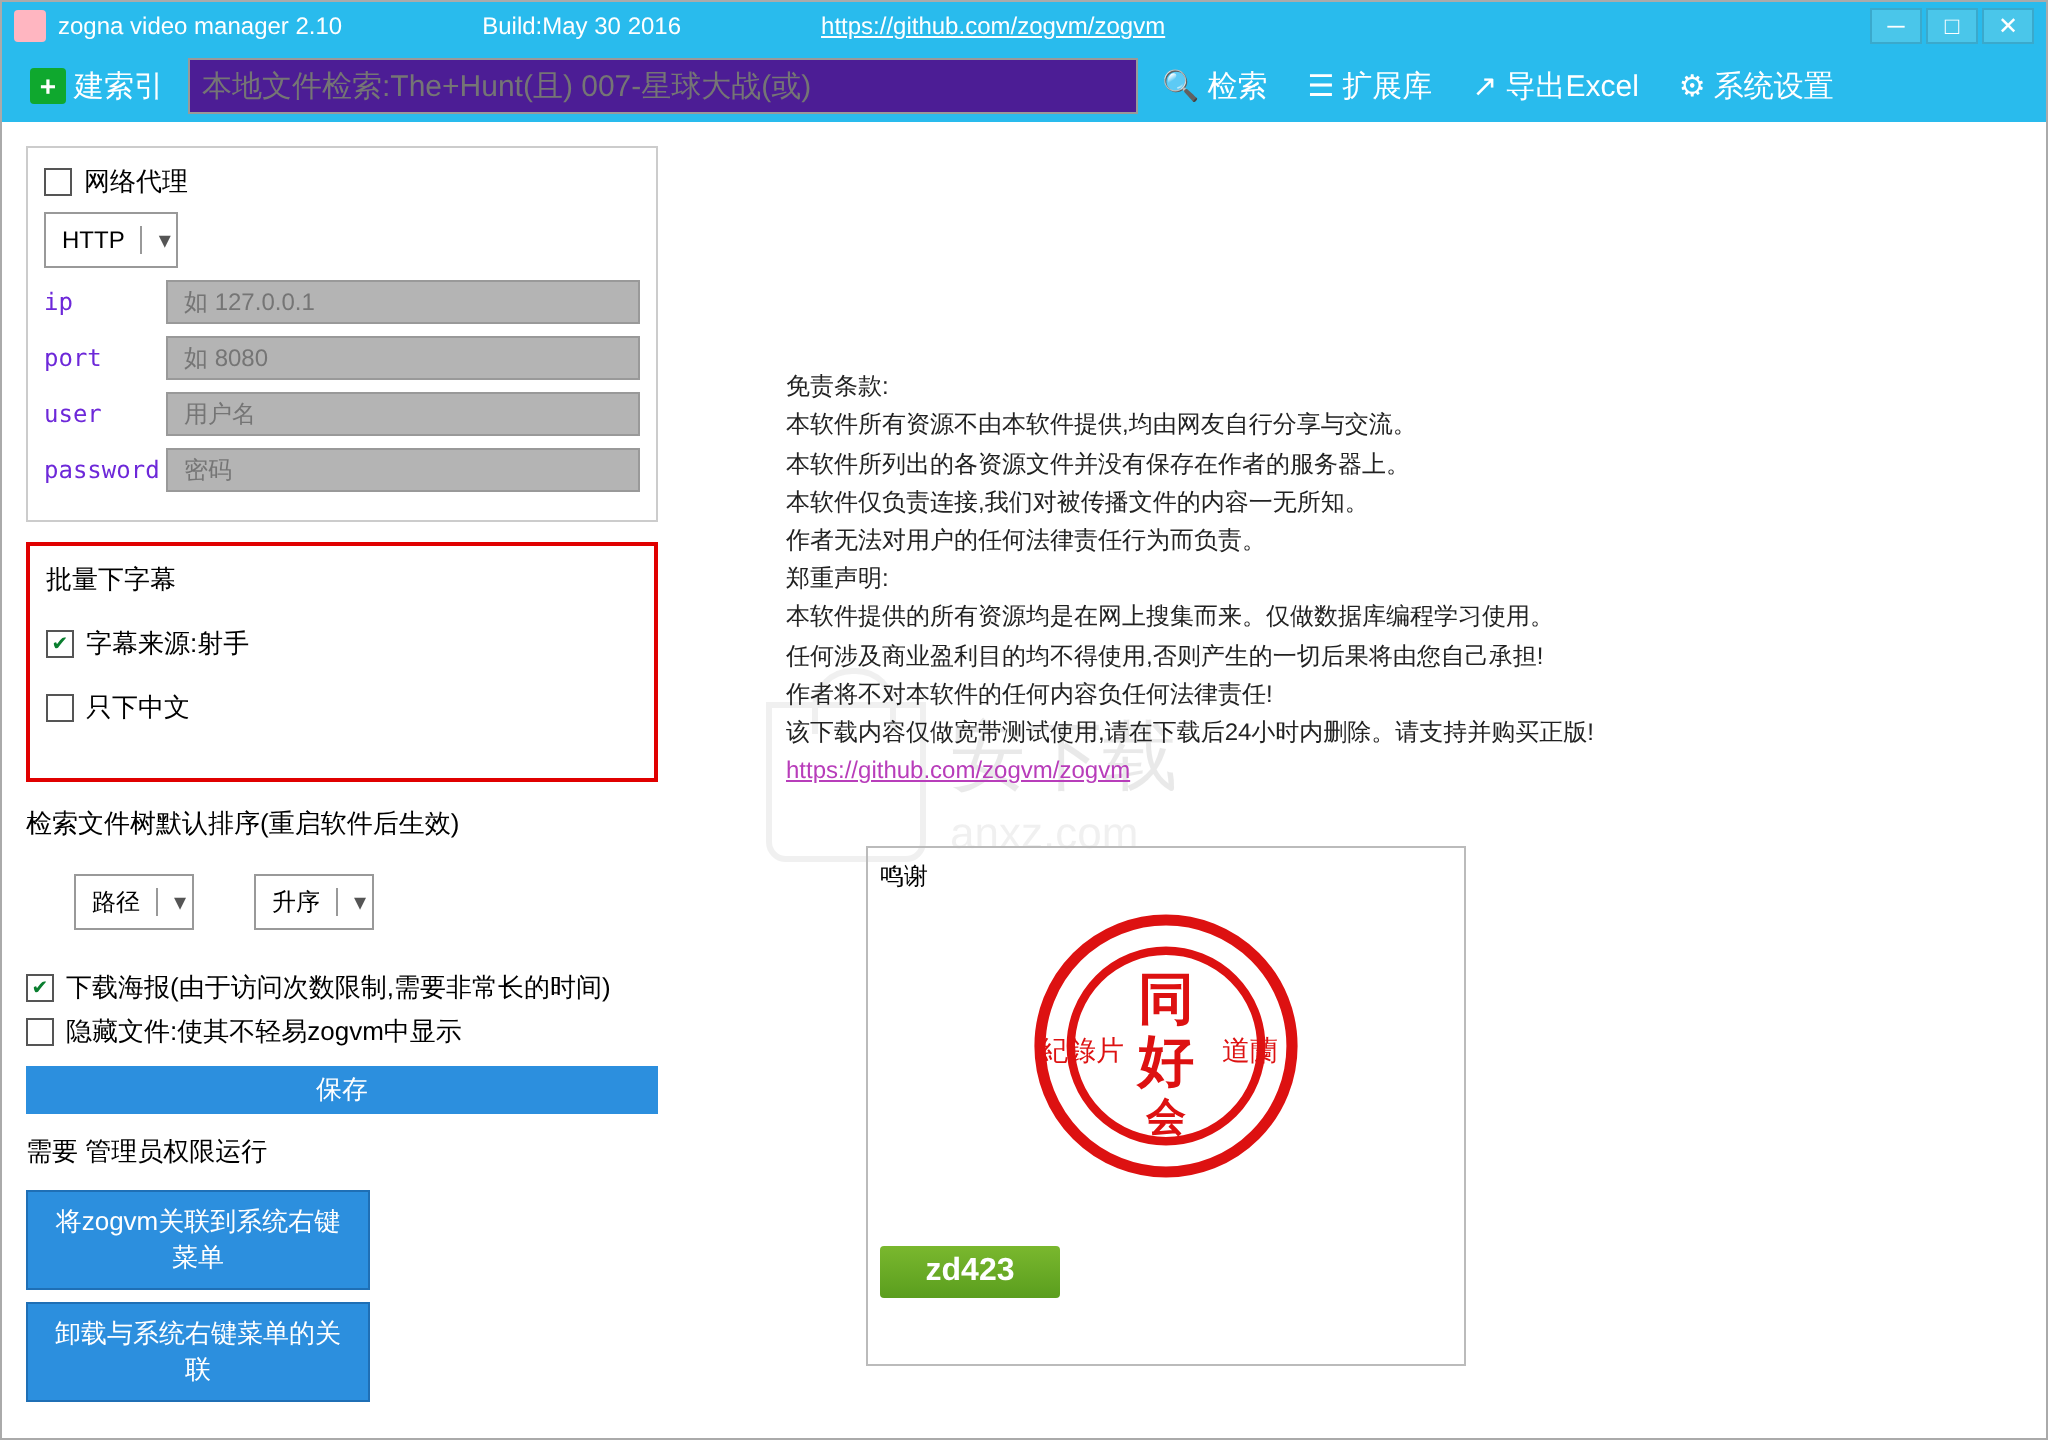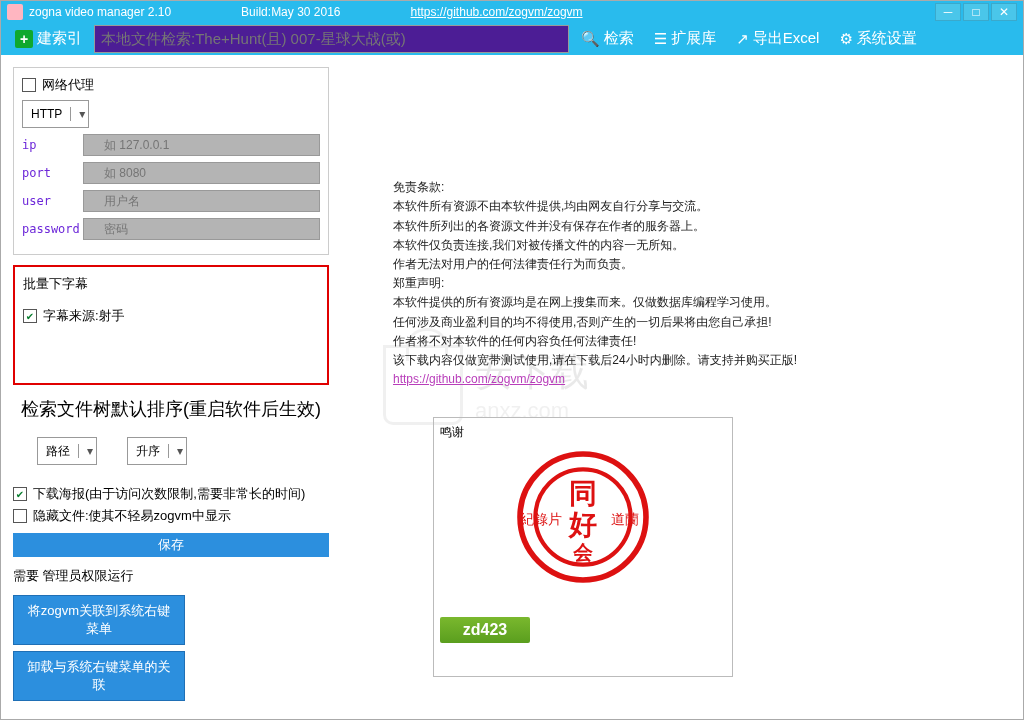--- a/index.html
+++ b/index.html
@@ -18,30 +18,30 @@
 .search-box { flex: 1; height: 28px; background: #4c1d95; border: 1px solid #999; font-size: 15px; color: #888; padding: 0 6px; max-width: 475px; }
 .tb-icon { font-size: 15px; }
 
 .content { flex: 1; display: flex; background: #fff; position: relative; }
 .left-panel { width: 340px; padding: 12px; font-size: 13px; }
 .right-panel { flex: 1; padding: 12px; font-size: 12px; position: relative; }
 
 .fieldset-proxy { border: 1px solid #ccc; padding: 8px; margin-bottom: 10px; }
 .row { display: flex; align-items: center; margin-bottom: 6px; gap: 6px; }
 .lbl { width: 55px; font-size: 12px; color: #6d28d9; font-family: SimSun, monospace; }
-.text-input { flex: 1; height: 22px; background: #b4b4b4; border: 1px solid #999; color: #666; font-size: 12px; padding: 0 20px; }
+.text-input { flex: 1; height: 22px; background: #b4b4b4; border: 1px solid #999; color: #666; font-size: 12px; padding: 0 8px; }
 .checkbox { width: 14px; height: 14px; border: 1px solid #555; display: inline-flex; align-items: center; justify-content: center; font-size: 10px; color: #0a7e2f; }
 .checkbox.checked::before { content: "✔"; }
 label { font-size: 13px; }
 
 .red-box { border: 2px solid #e00000; padding: 8px; margin-bottom: 12px; min-height: 120px; }
 .red-box .section-title { font-size: 13px; margin-bottom: 14px; }
 .red-box .row { margin-bottom: 14px; }
 
-.sort-section .section-title { font-size: 18px; margin-bottom: 16px; text-align: center; }
+.sort-section .section-title { font-size: 13px; margin-bottom: 16px; }
 .sort-row { display: flex; gap: 30px; padding-left: 24px; }
 .combo { display: inline-flex; border: 1px solid #999; height: 28px; align-items: center; background: #fff; }
 .combo span { padding: 0 8px; font-size: 12px; }
 .combo .caret { border-left: 1px solid #999; width: 18px; text-align: center; color: #555; }
 
 .bottom-checks { margin-top: 20px; }
 .bottom-checks .row { margin-bottom: 4px; }
 .save-btn { width: 100%; background: #2c8fde; color: #fff; border: none; height: 24px; font-size: 13px; margin-top: 4px; cursor: pointer; }
 .admin-section .section-title { font-size: 13px; margin-top: 10px; margin-bottom: 10px; }
 .blue-btn { background: #2c8fde; color: #fff; border: 1px solid #1f6fb5; padding: 6px 10px; font-size: 13px; margin-bottom: 6px; display: block; width: 172px; cursor: pointer; }
@@ -135,20 +135,24 @@
             <span class="lbl">password</span>
             <input class="text-input" placeholder="密码" style="">
           </div>
       </div>
 
       <div class="red-box">
         <div class="section-title">批量下字幕</div>
         <div class="row">
           <span class="checkbox checked"></span>
           <label>字幕来源:射手</label>
+        </div>
+        <div class="row">
+          <span class="checkbox"></span>
+          <label>只下中文</label>
         </div>
       </div>
 
       <div class="sort-section">
         <div class="section-title">检索文件树默认排序(重启软件后生效)</div>
         <div class="sort-row">
           <div class="combo">
               <span>路径</span>
               <span class="caret">▾</span>
             </div>

